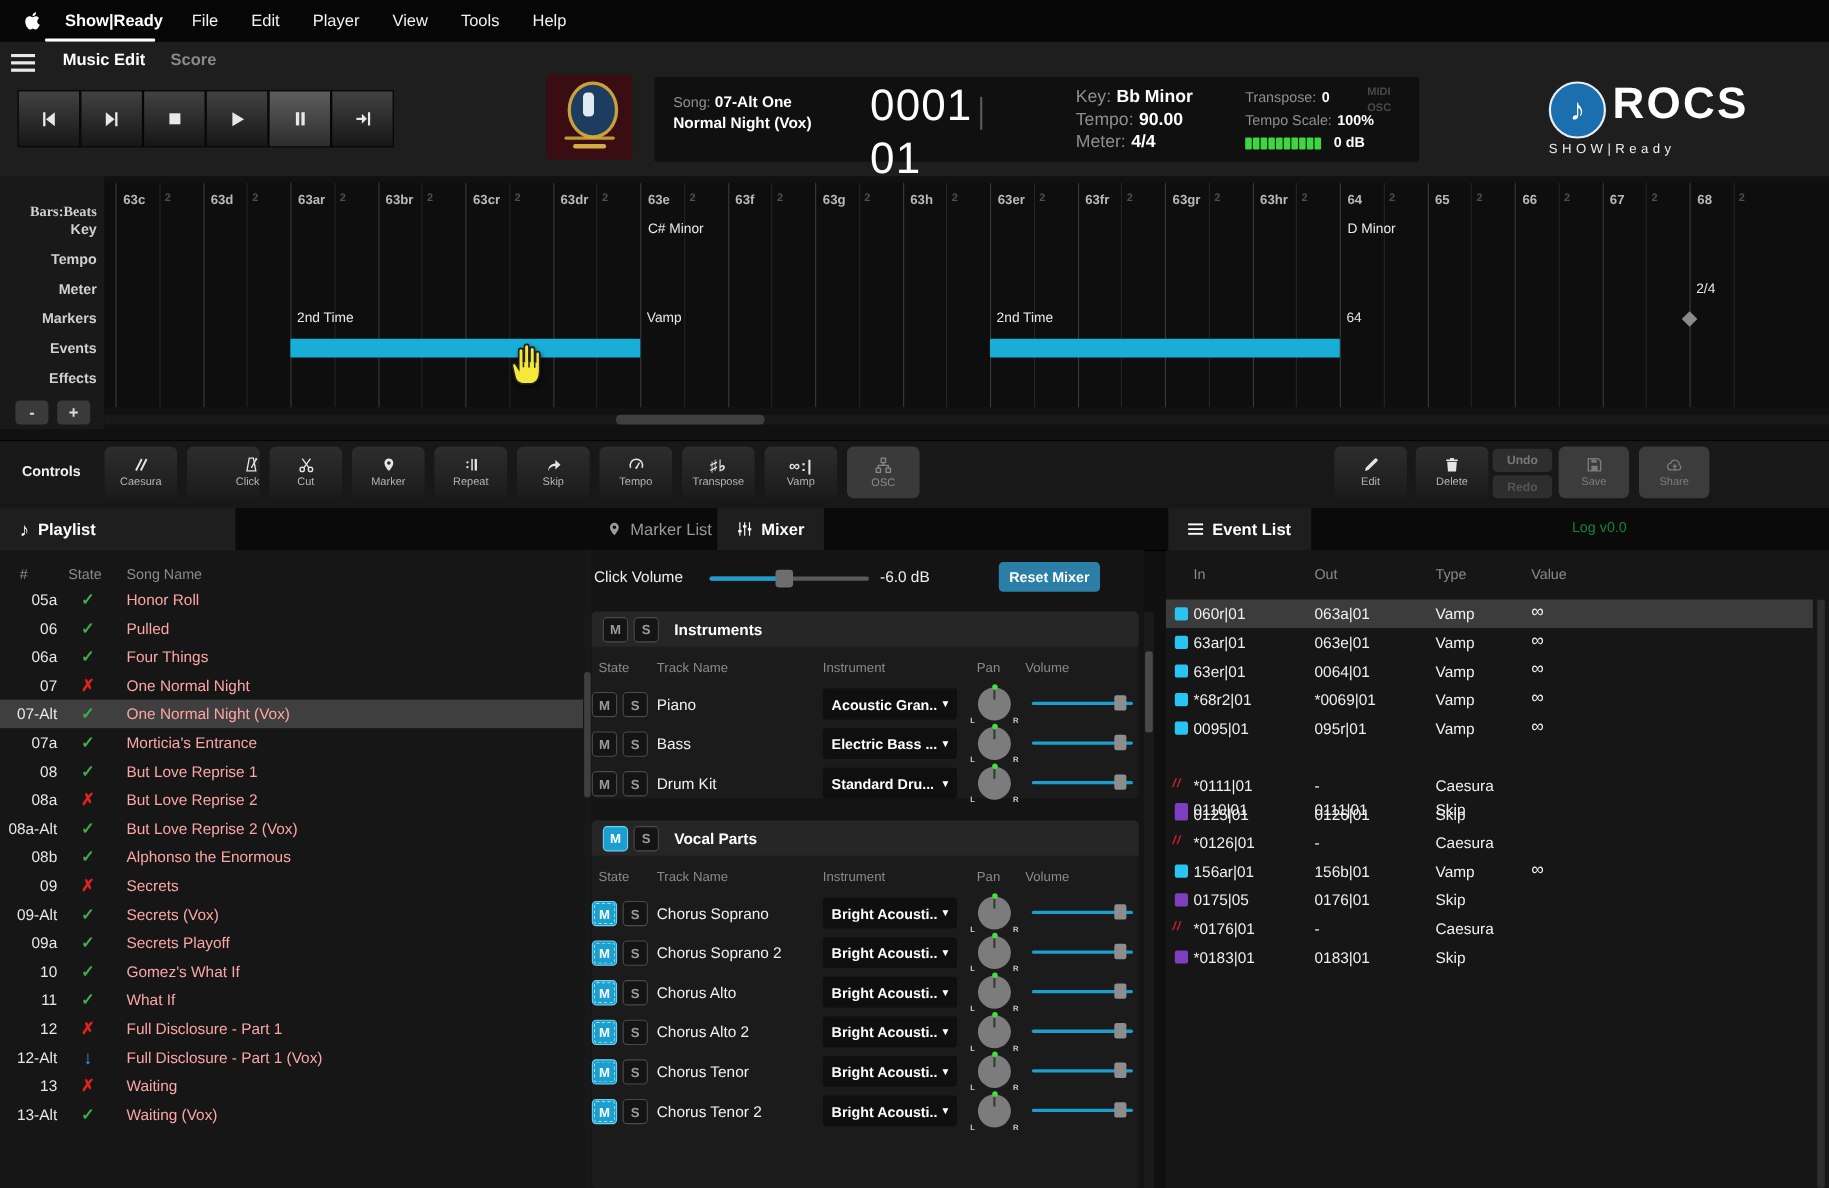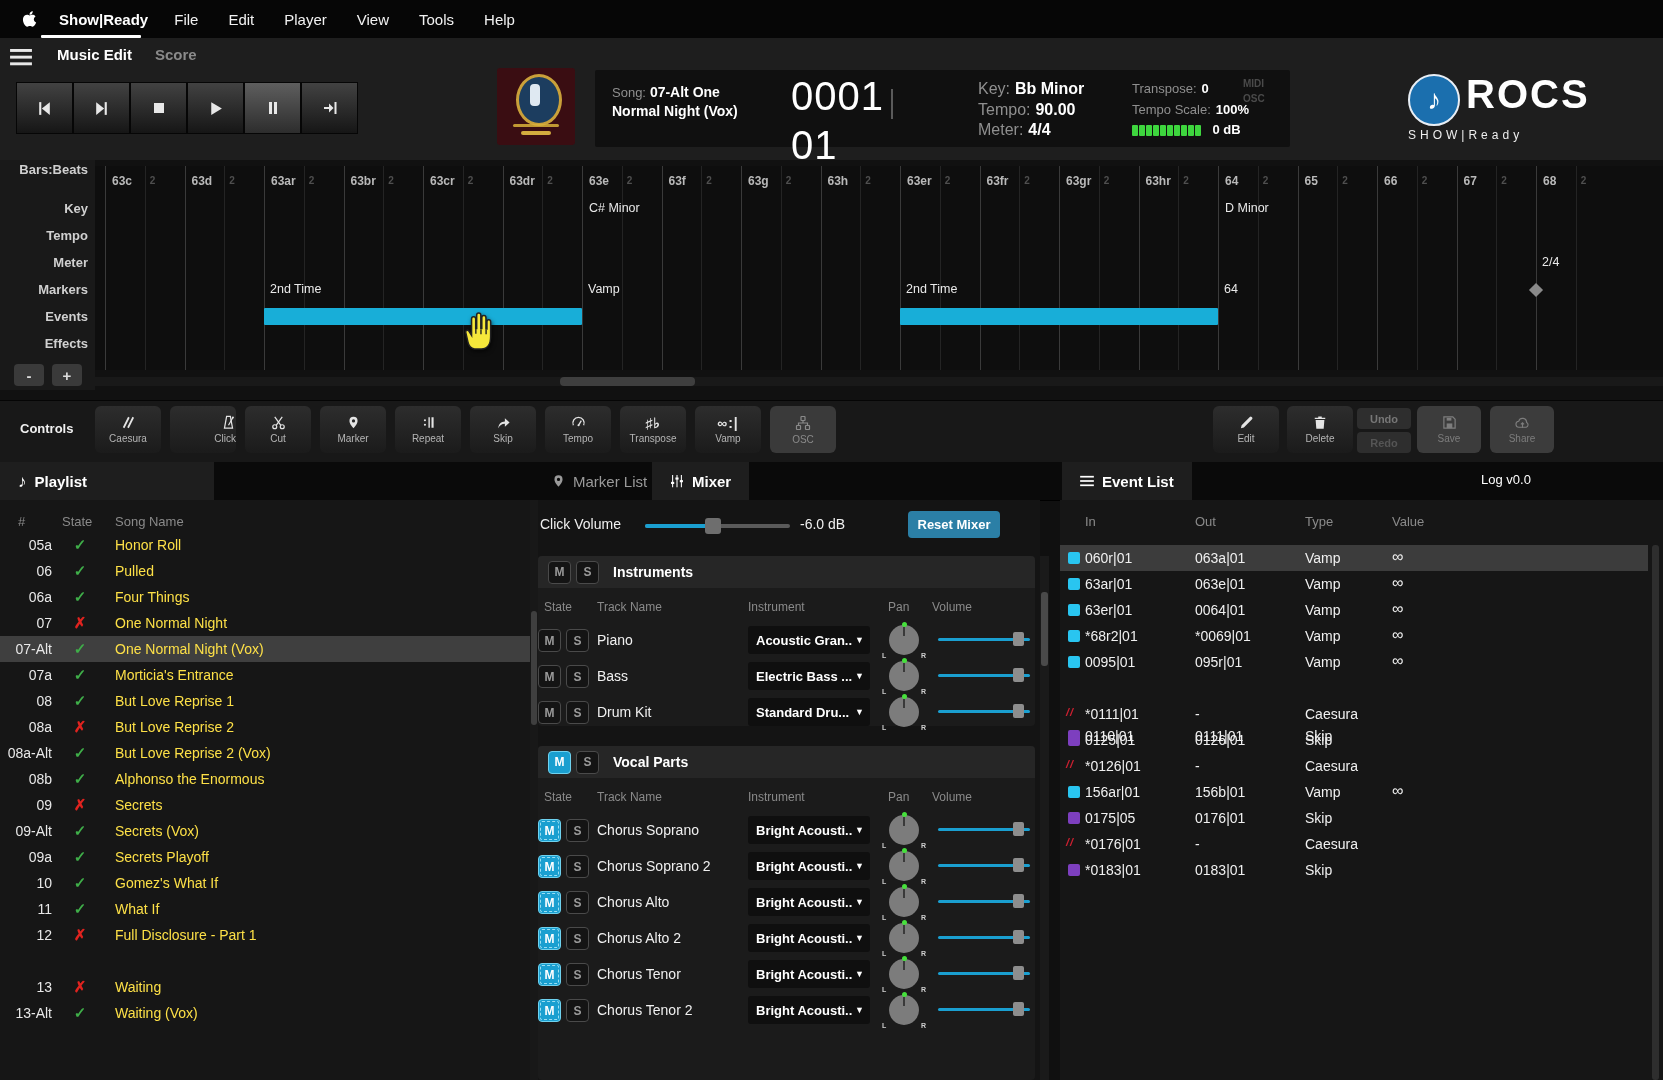--- a/index.html
+++ b/index.html
@@ -86,34 +86,34 @@
   .mini-btn{position:absolute;width:54px;height:21px;background:#2e2e2e;border-radius:4px;color:#777;
             font-size:11px;font-weight:700;display:flex;align-items:center;justify-content:center;}
 
   
   #bottom{position:absolute;left:0;top:462px;width:1663px;height:618px;background:#101010;}
   #panel-tabs{position:absolute;left:0;top:0;width:1663px;height:38px;background:#0a0a0a;border-bottom:1px solid #000;}
   .panel-tab{position:absolute;top:0;height:38px;display:flex;align-items:center;gap:8px;padding:0 18px;
              font-size:15px;font-weight:700;color:#fff;}
   .panel-tab.lit{background:#1e1e1e;}
   .panel-tab.ghost{color:#9a9a9a;font-weight:400;}
-  #log-label{position:absolute;left:1481px;top:10px;font-size:13px;color:#ffffff;text-align:right;}
+  #log-label{position:absolute;left:1429px;top:10px;font-size:13px;color:#15803d;text-align:right;}
 
   
   #playlist-panel{position:absolute;left:0;top:38px;width:530px;height:580px;background:#161616;}
   #pl-header{position:absolute;left:0;top:0;width:530px;height:36px;background:#161616;z-index:3;
              font-size:13px;color:#8a8a8a;}
   #pl-header .c1{position:absolute;left:18px;top:14px;} #pl-header .c2{position:absolute;left:62px;top:14px;}
   #pl-header .c3{position:absolute;left:115px;top:14px;}
   #pl-rows{position:absolute;left:0;top:36px;width:530px;height:544px;overflow:hidden;}
   .pl-row{position:absolute;left:0;width:530px;height:26px;}
   .pl-row.selected{background:#3f3f3f;}
   .pl-num{position:absolute;left:0;top:5px;width:52px;text-align:right;font-size:14px;color:#e8e8e8;}
   .pl-state{position:absolute;left:66px;top:4px;width:28px;text-align:center;font-size:15px;font-weight:700;}
-  .pl-name{position:absolute;left:115px;top:5px;font-size:14px;color:#fde047;white-space:nowrap;}
+  .pl-name{position:absolute;left:115px;top:5px;font-size:14px;color:#fca5a5;white-space:nowrap;}
   .st-check{color:#3fae49;} .st-x{color:#e0231f;} .st-download{color:#2f9bf4;font-size:17px;}
   #pl-scroll{position:absolute;left:530px;top:38px;width:8px;height:580px;background:#181818;}
   #pl-scroll .thumb{position:absolute;top:111px;left:1px;width:6px;height:114px;background:#3f3f3f;border-radius:3px;}
 
   
   #mixer-panel{position:absolute;left:538px;top:38px;width:502px;height:580px;background:#141414;}
   #cv-label{position:absolute;left:2px;top:16px;font-size:14px;color:#f0f0f0;}
   #cv-slider{position:absolute;left:107px;top:24px;width:145px;height:4px;border-radius:2px;background:#5a5a5a;}
   #cv-slider .fill{position:absolute;left:0;top:0;height:4px;width:47%;background:#1a9fd0;border-radius:2px;}
   #cv-slider .thumb{position:absolute;left:calc(47% - 8px);top:-6px;width:16px;height:16px;background:#6e6e6e;border-radius:3px;}
@@ -300,21 +300,21 @@
 
     <div id="brand">
       <div class="circle">♪</div>
       <div class="name">ROCS</div>
       <div class="sub">SHOW|Ready</div>
     </div>
   </div>
 
   <div id="timeline">
     <div id="tl-labels">
-        <div class="tl-label" style="top: 2px;">Bars:Beats</div>
+        <div class="tl-label" style="top: 24px; font-family: Liberation Serif, serif;">Bars:Beats</div>
         <div class="tl-label" style="top: 41px;">Key</div>
         <div class="tl-label" style="top: 68px;">Tempo</div>
         <div class="tl-label" style="top: 95px;">Meter</div>
         <div class="tl-label" style="top: 122px;">Markers</div>
         <div class="tl-label" style="top: 149px;">Events</div>
         <div class="tl-label" style="top: 176px;">Effects</div>
       </div>
     <div id="tl-grid">
         <div class="vline" style="left: 10px;"></div>
         <div class="bar-label" style="left: 17px;">63c</div>
@@ -665,20 +665,25 @@
           <div class="pl-row" style="top: 360px;">
             <span class="pl-num">11</span>
             <span class="pl-state st-check">✓</span>
             <span class="pl-name">What If</span>
           </div>
           <div class="pl-row" style="top: 386px;">
             <span class="pl-num">12</span>
             <span class="pl-state st-x">✗</span>
             <span class="pl-name">Full Disclosure - Part 1</span>
           </div>
+          <div class="pl-row" style="top: 412px;">
+            <span class="pl-num">12-Alt</span>
+            <span class="pl-state st-download">↓</span>
+            <span class="pl-name">Full Disclosure - Part 1 (Vox)</span>
+          </div>
           <div class="pl-row" style="top: 438px;">
             <span class="pl-num">13</span>
             <span class="pl-state st-x">✗</span>
             <span class="pl-name">Waiting</span>
           </div>
           <div class="pl-row" style="top: 464px; text-decoration: underline;">
             <span class="pl-num">13-Alt</span>
             <span class="pl-state st-check">✓</span>
             <span class="pl-name">Waiting (Vox)</span>
           </div>

